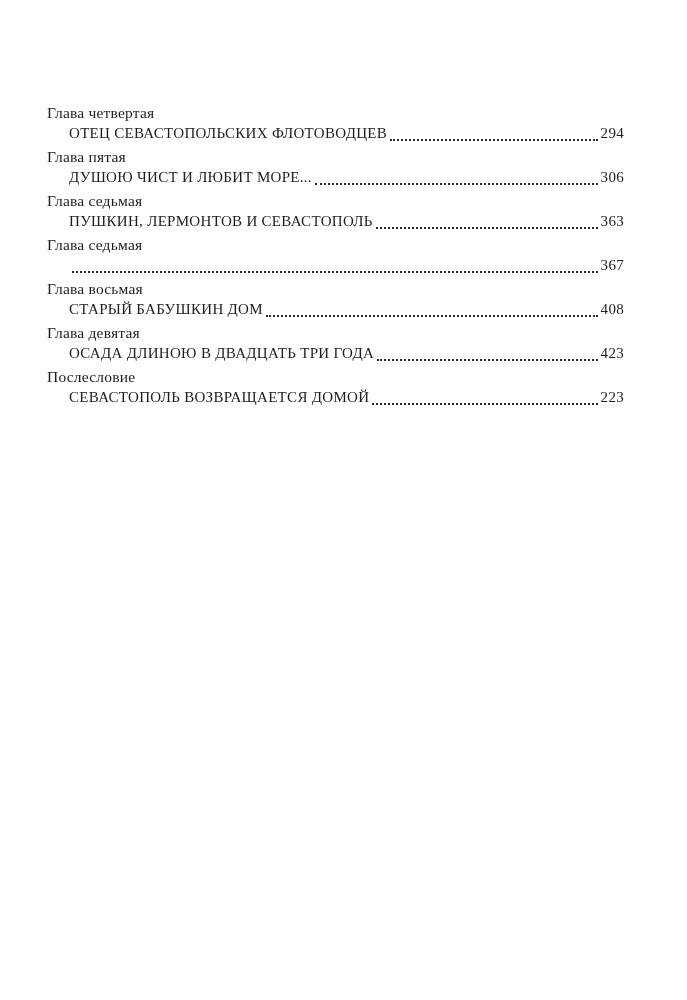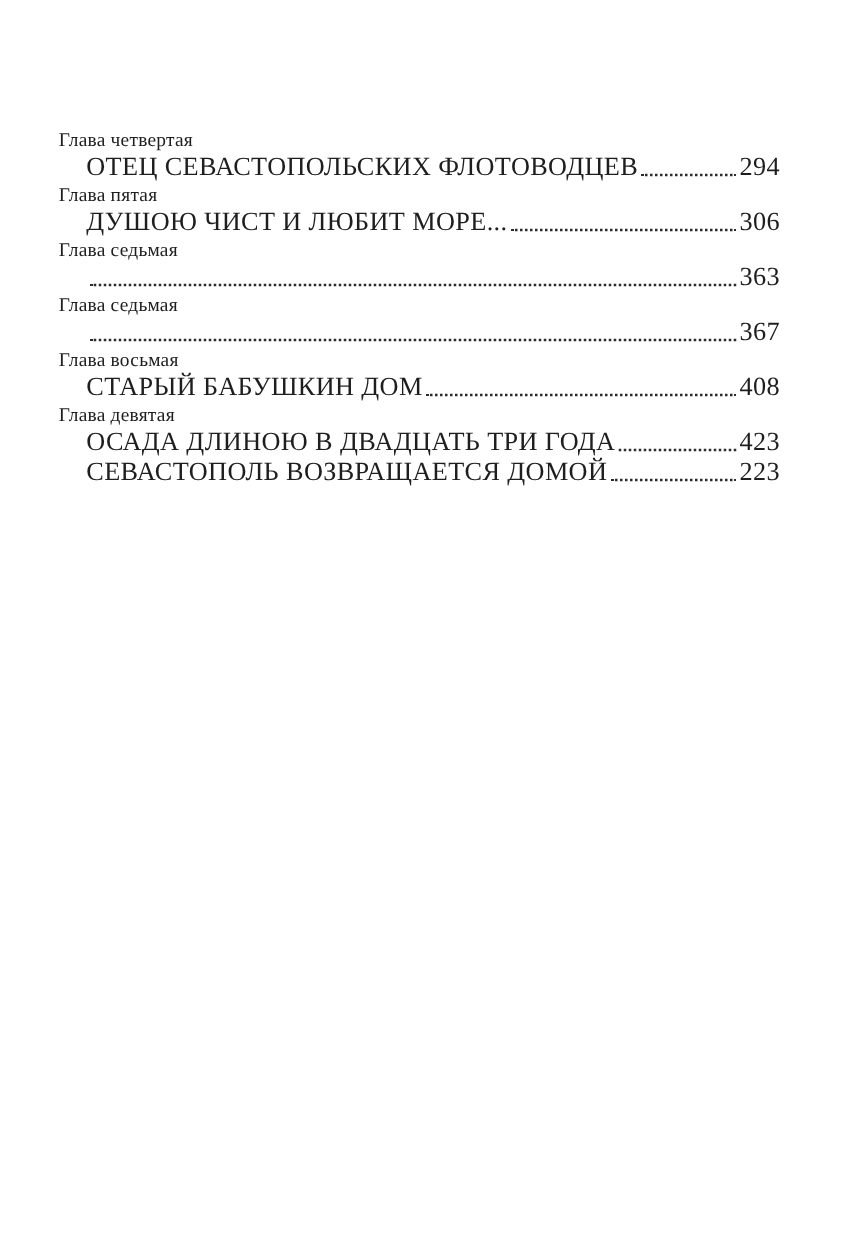--- a/index.html
+++ b/index.html
@@ -28,21 +28,21 @@
   }
   .entry-label {
     font-size: 15.5px;
     line-height: 20px;
     letter-spacing: 0.2px;
     white-space: nowrap;
   }
   .entry-line {
     display: flex;
     align-items: baseline;
-    font-size: 21px;
+    font-size: 15px;
     line-height: 21px;
     padding-left: 22px;
     white-space: nowrap;
   }
   .entry-title {
     letter-spacing: 0.3px;
     flex: 0 0 auto;
   }
   .leader {
     flex: 1 1 auto;
@@ -77,20 +77,21 @@
     <div class="entry-line">
       <span class="entry-title">ДУШОЮ ЧИСТ И ЛЮБИТ МОРЕ...</span>
       <span class="leader"></span>
       <span class="entry-page">306</span>
     </div>
   </div>
 
   <div class="entry">
     <div class="entry-label">Глава седьмая</div>
     <div class="entry-line">
+      <span class="entry-title">ПУШКИН, ЛЕРМОНТОВ И СЕВАСТОПОЛЬ</span>
       <span class="leader"></span>
       <span class="entry-page">363</span>
     </div>
   </div>
 
   <div class="entry">
     <div class="entry-label">Глава седьмая</div>
     <div class="entry-line">
       <span class="leader"></span>
       <span class="entry-page">367</span>
@@ -109,20 +110,21 @@
   <div class="entry">
     <div class="entry-label">Глава девятая</div>
     <div class="entry-line">
       <span class="entry-title">ОСАДА ДЛИНОЮ В ДВАДЦАТЬ ТРИ ГОДА</span>
       <span class="leader"></span>
       <span class="entry-page">423</span>
     </div>
   </div>
 
   <div class="entry">
+    <div class="entry-label">Послесловие</div>
     <div class="entry-line">
       <span class="entry-title">СЕВАСТОПОЛЬ ВОЗВРАЩАЕТСЯ ДОМОЙ</span>
       <span class="leader"></span>
       <span class="entry-page">223</span>
     </div>
   </div>
 </div>
 </div>
 
 </body></html>

